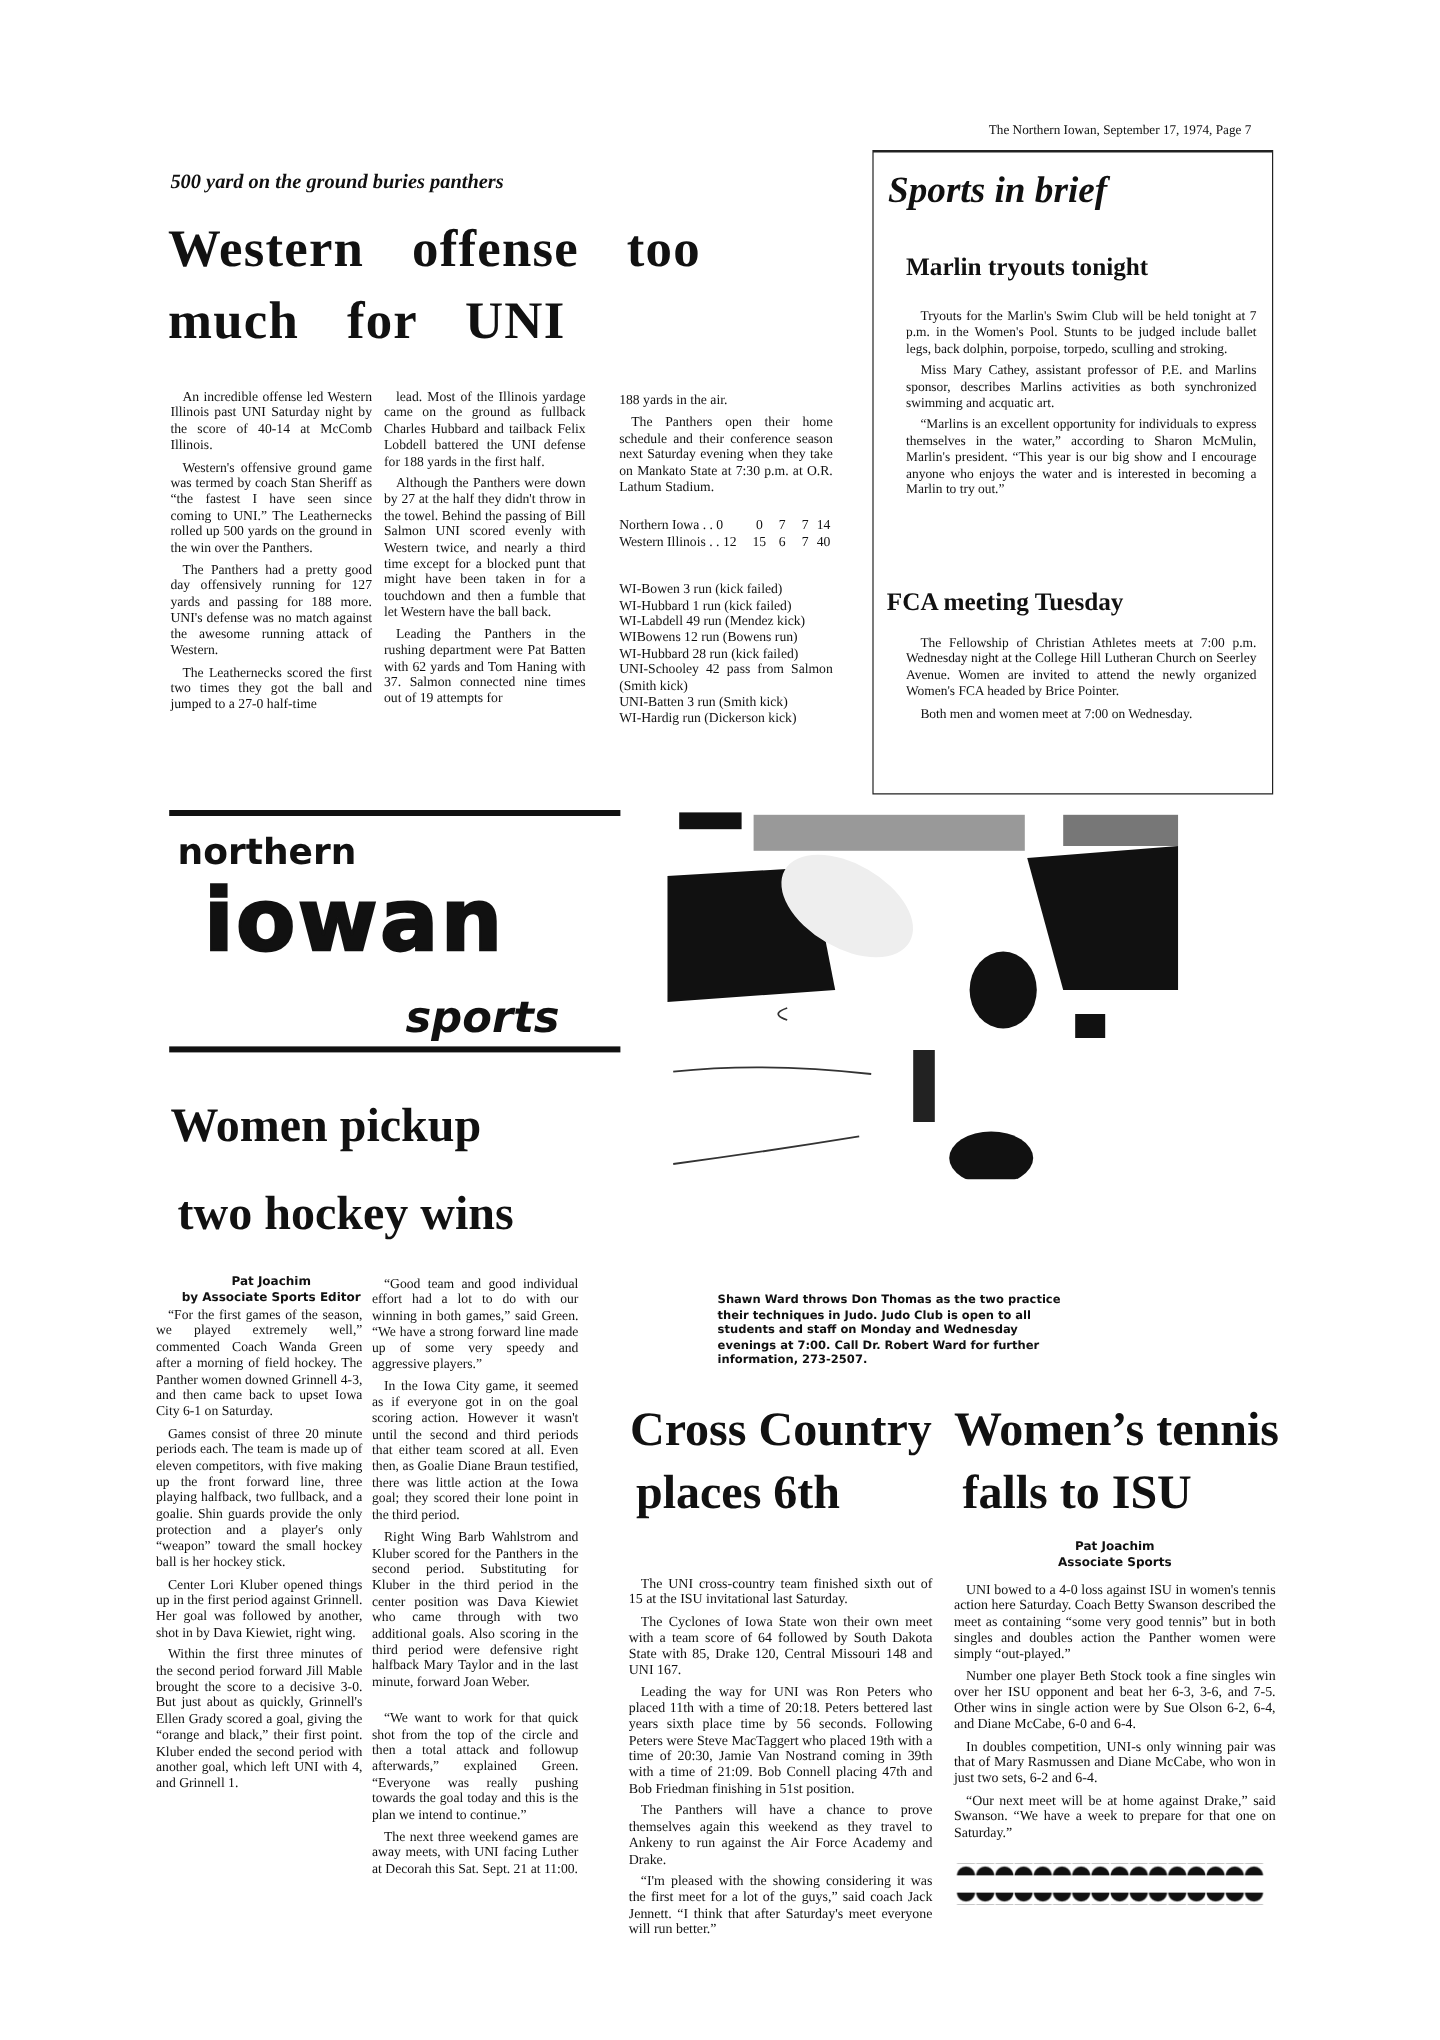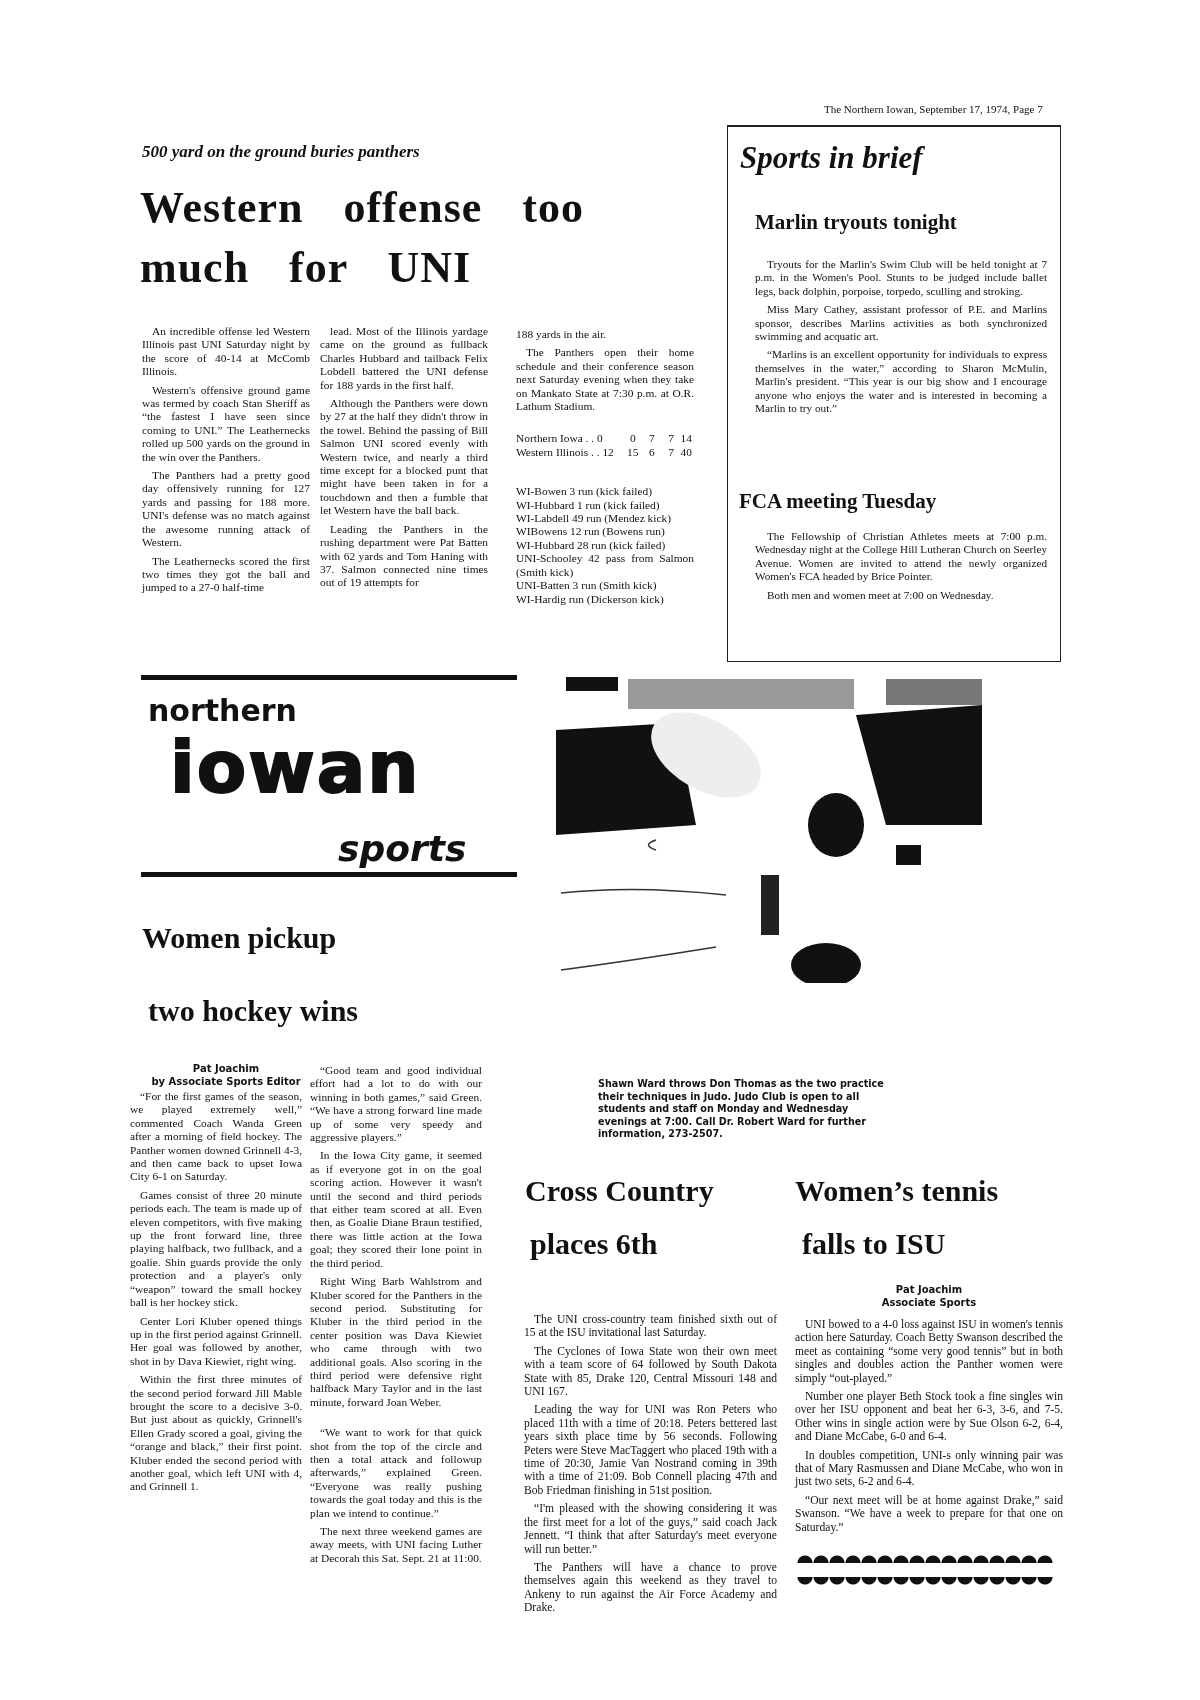--- a/index.html
+++ b/index.html
@@ -15,21 +15,21 @@
   .sib{top:140px;left:740px;font-size:31px;font-weight:bold;font-style:italic;}
   .bhed{font-size:21px;font-weight:bold;}
   .boxtext{font-size:11.2px;line-height:13.4px;text-align:justify;width:292px;}
   .boxtext p{margin:0 0 5px 0;text-indent:12px;}
   .scoreline{display:flex;font-size:11.4px;line-height:13.4px;}
   .scoreline span{display:inline-block;}
   .rule{background:#111;height:5px;}
   .logo-n{top:693px;left:148px;font-family:"DejaVu Sans",sans-serif;font-weight:bold;font-size:30px;letter-spacing:0px;}
   .logo-i{top:728px;left:170px;font-family:"DejaVu Sans",sans-serif;font-weight:900;font-size:72px;letter-spacing:2px;line-height:78px;-webkit-text-stroke:2px #111;}
   .logo-s{top:828px;left:338px;font-family:"DejaVu Sans",sans-serif;font-weight:bold;font-style:italic;font-size:36px;}
-  .hed2{font-size:30px;font-weight:bold;line-height:66px;}
+  .hed2{font-size:40px;font-weight:bold;line-height:66px;}
   .byline{font-family:"DejaVu Sans",sans-serif;font-weight:bold;font-size:10px;text-align:center;line-height:13px;}
   .caption{font-family:"DejaVu Sans",sans-serif;font-weight:bold;font-size:9.6px;line-height:12.6px;}
   .photo{top:675px;left:556px;width:426px;height:308px;background:#fff;overflow:hidden;}
   .wavy{height:10px;background:radial-gradient(circle at 8px 10px,#111 7px,transparent 8px) repeat-x;background-size:16px 10px;}
 </style>
 </head>
 <body>
 
 <div class="abs folio">The Northern Iowan, September 17, 1974, Page 7</div>
 
@@ -138,22 +138,22 @@
   <p>“We want to work for that quick shot from the top of the circle and then a total attack and followup afterwards,” explained Green. “Everyone was really pushing towards the goal today and this is the plan we intend to continue.”</p>
   <p>The next three weekend games are away meets, with UNI facing Luther at Decorah this Sat. Sept. 21 at 11:00.</p>
 </div>
 
 <div class="abs hed2" style="top:1158px;left:525px;">Cross Country</div>
 <div class="abs hed2" style="top:1211px;left:530px;font-family:Liberation Serif, serif;">places 6th</div>
 <div class="abs col" style="top:1292px;left:524px;width:253px;font-size:11.6px;margin-top:21px;">
   <p>The UNI cross-country team finished sixth out of 15 at the ISU invitational last Saturday.</p>
   <p>The Cyclones of Iowa State won their own meet with a team score of 64 followed by South Dakota State with 85, Drake 120, Central Missouri 148 and UNI 167.</p>
   <p>Leading the way for UNI was Ron Peters who placed 11th with a time of 20:18. Peters bettered last years sixth place time by 56 seconds. Following Peters were Steve MacTaggert who placed 19th with a time of 20:30, Jamie Van Nostrand coming in 39th with a time of 21:09. Bob Connell placing 47th and Bob Friedman finishing in 51st position.</p>
+  <p>The Panthers will have a chance to prove themselves again this weekend as they travel to Ankeny to run against the Air Force Academy and Drake.</p>
   <p>“I'm pleased with the showing considering it was the first meet for a lot of the guys,” said coach Jack Jennett. “I think that after Saturday's meet everyone will run better.”</p>
-  <p>The Panthers will have a chance to prove themselves again this weekend as they travel to Ankeny to run against the Air Force Academy and Drake.</p>
 </div>
 
 <div class="abs hed2" style="top:1158px;left:795px;">Women’s tennis</div>
 <div class="abs hed2" style="top:1211px;left:802px;">falls to ISU</div>
 <div class="abs byline" style="top:1283px;left:795px;width:268px;">
   <div>Pat Joachim</div>
   <div>Associate Sports</div>
 </div>
 <div class="abs col" style="top:1318px;left:795px;width:268px;font-size:11.6px;">
   <p>UNI bowed to a 4-0 loss against ISU in women's tennis action here Saturday. Coach Betty Swanson described the meet as containing “some very good tennis” but in both singles and doubles action the Panther women were simply “out-played.”</p>

